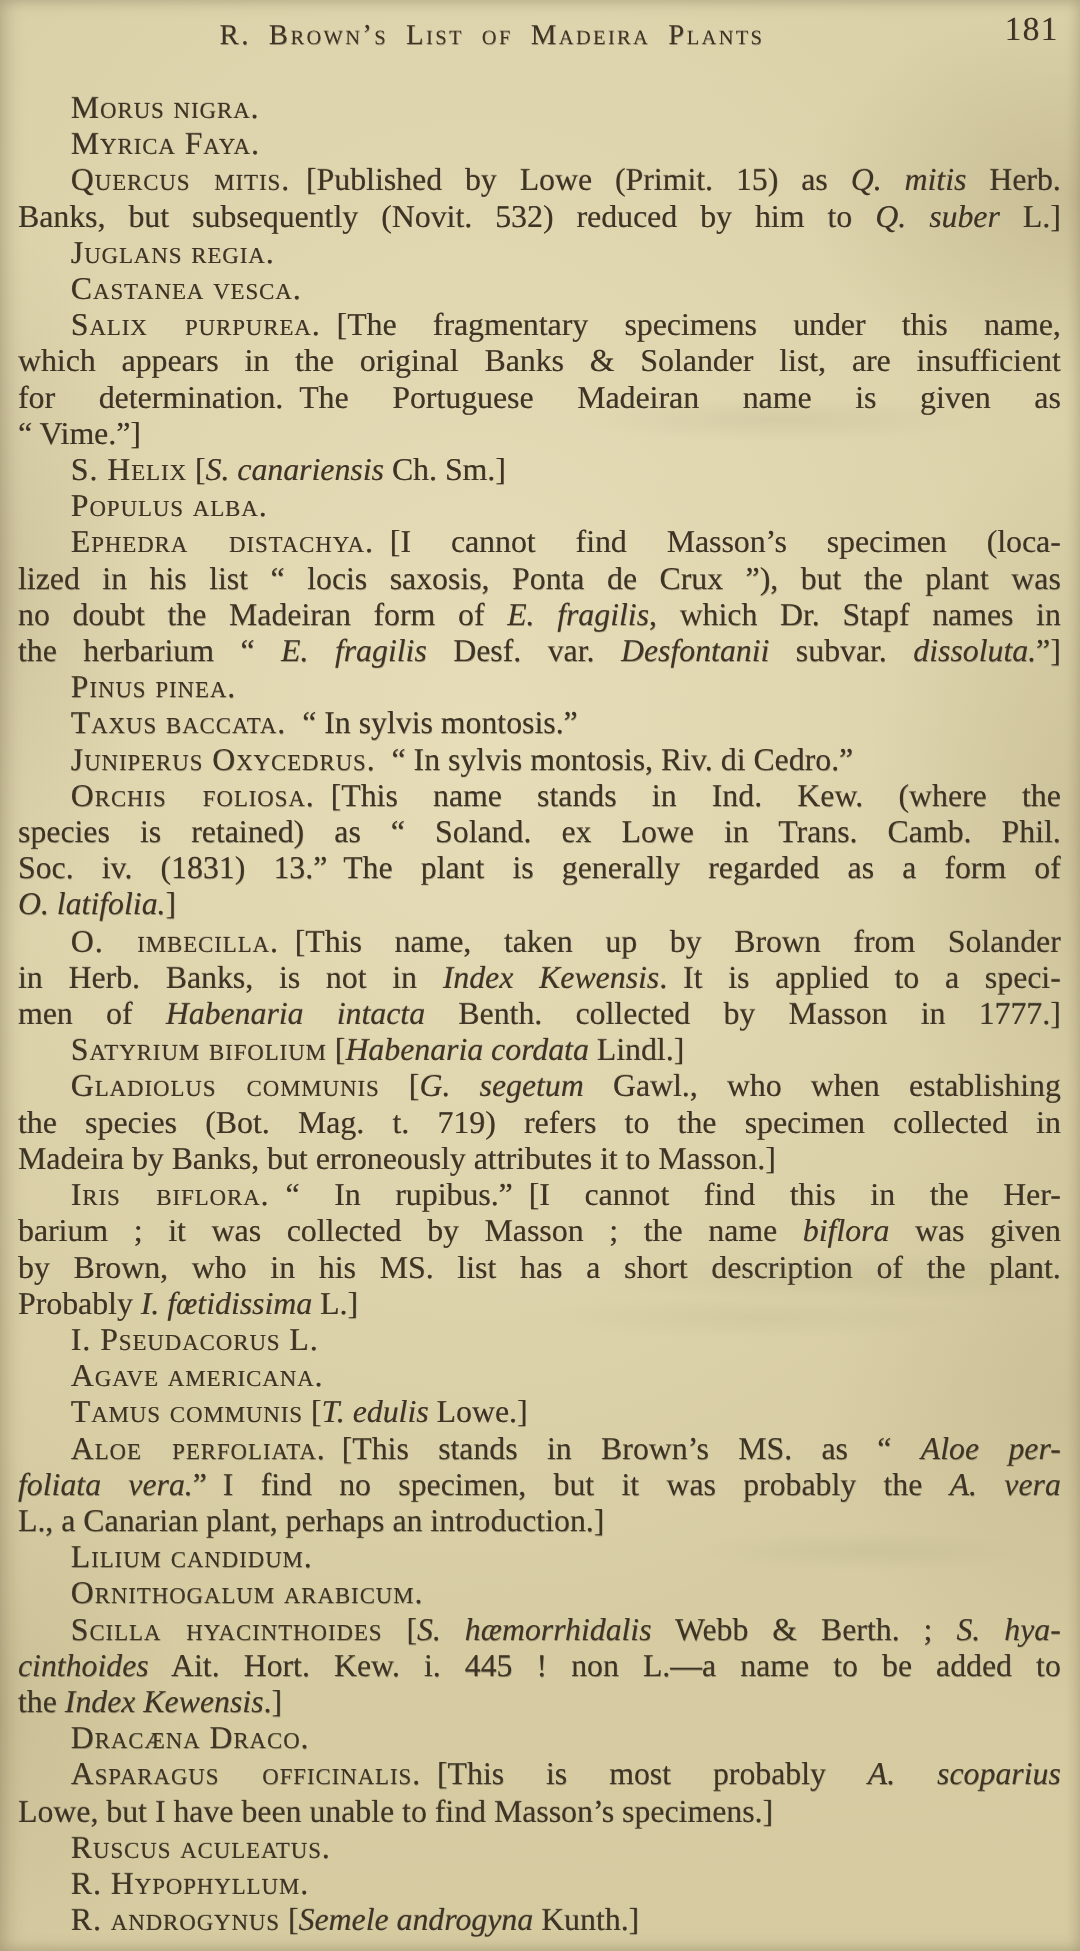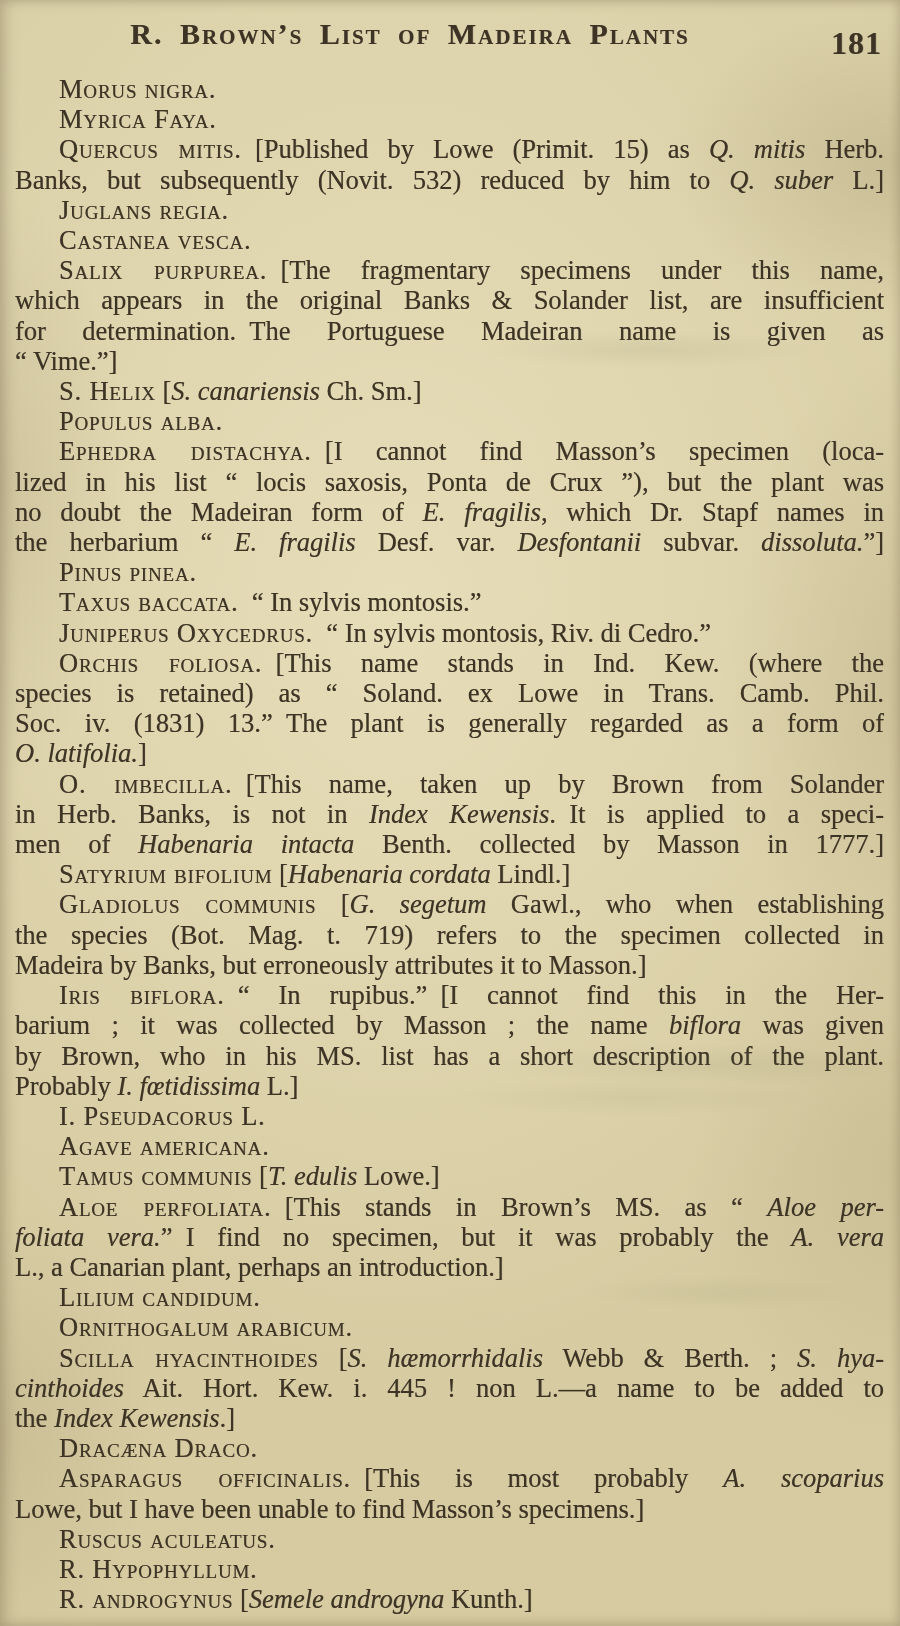--- a/index.html
+++ b/index.html
@@ -25,30 +25,30 @@
     background:
       radial-gradient(ellipse 240px 26px at 72% 21.5%, rgba(110,115,80,0.10), transparent 70%),
       radial-gradient(ellipse 300px 30px at 78% 65.5%, rgba(110,115,80,0.10), transparent 70%),
       radial-gradient(ellipse 260px 26px at 70% 67.5%, rgba(110,115,80,0.08), transparent 70%),
       radial-gradient(ellipse 200px 24px at 80% 79.5%, rgba(110,115,80,0.08), transparent 70%);
   }
   .header { position:relative; padding-top:17px; height:43px; text-align:center; }
   .header-title {
     display:inline-block;
     font-variant:small-caps;
-    font-weight:bold;
-    font-size:30px;
+    font-weight:normal;
+    font-size:24px;
     letter-spacing:2px;
     word-spacing:7px;
     transform:translateX(-40px);
     text-shadow:0.4px 0.4px 0 rgba(61,52,37,0.45);
   }
   .page-num {
-    position:absolute; right:18px; top:25px;
-    font-size:32px; font-weight:bold; letter-spacing:1px;
+    position:absolute; right:18px; top:9px;
+    font-size:28px; font-weight:normal; letter-spacing:1px;
     text-shadow:0.4px 0.4px 0 rgba(61,52,37,0.45);
   }
   .body { padding:14px 16px 0 15px; }
   .line {
     line-height:30.2px;
     font-size:26.5px;
     overflow:hidden;
     text-shadow:0.35px 0.35px 0 rgba(61,52,37,0.40), -0.2px -0.2px 0 rgba(61,52,37,0.18);
   }
   .indent { text-indent:44px; }

